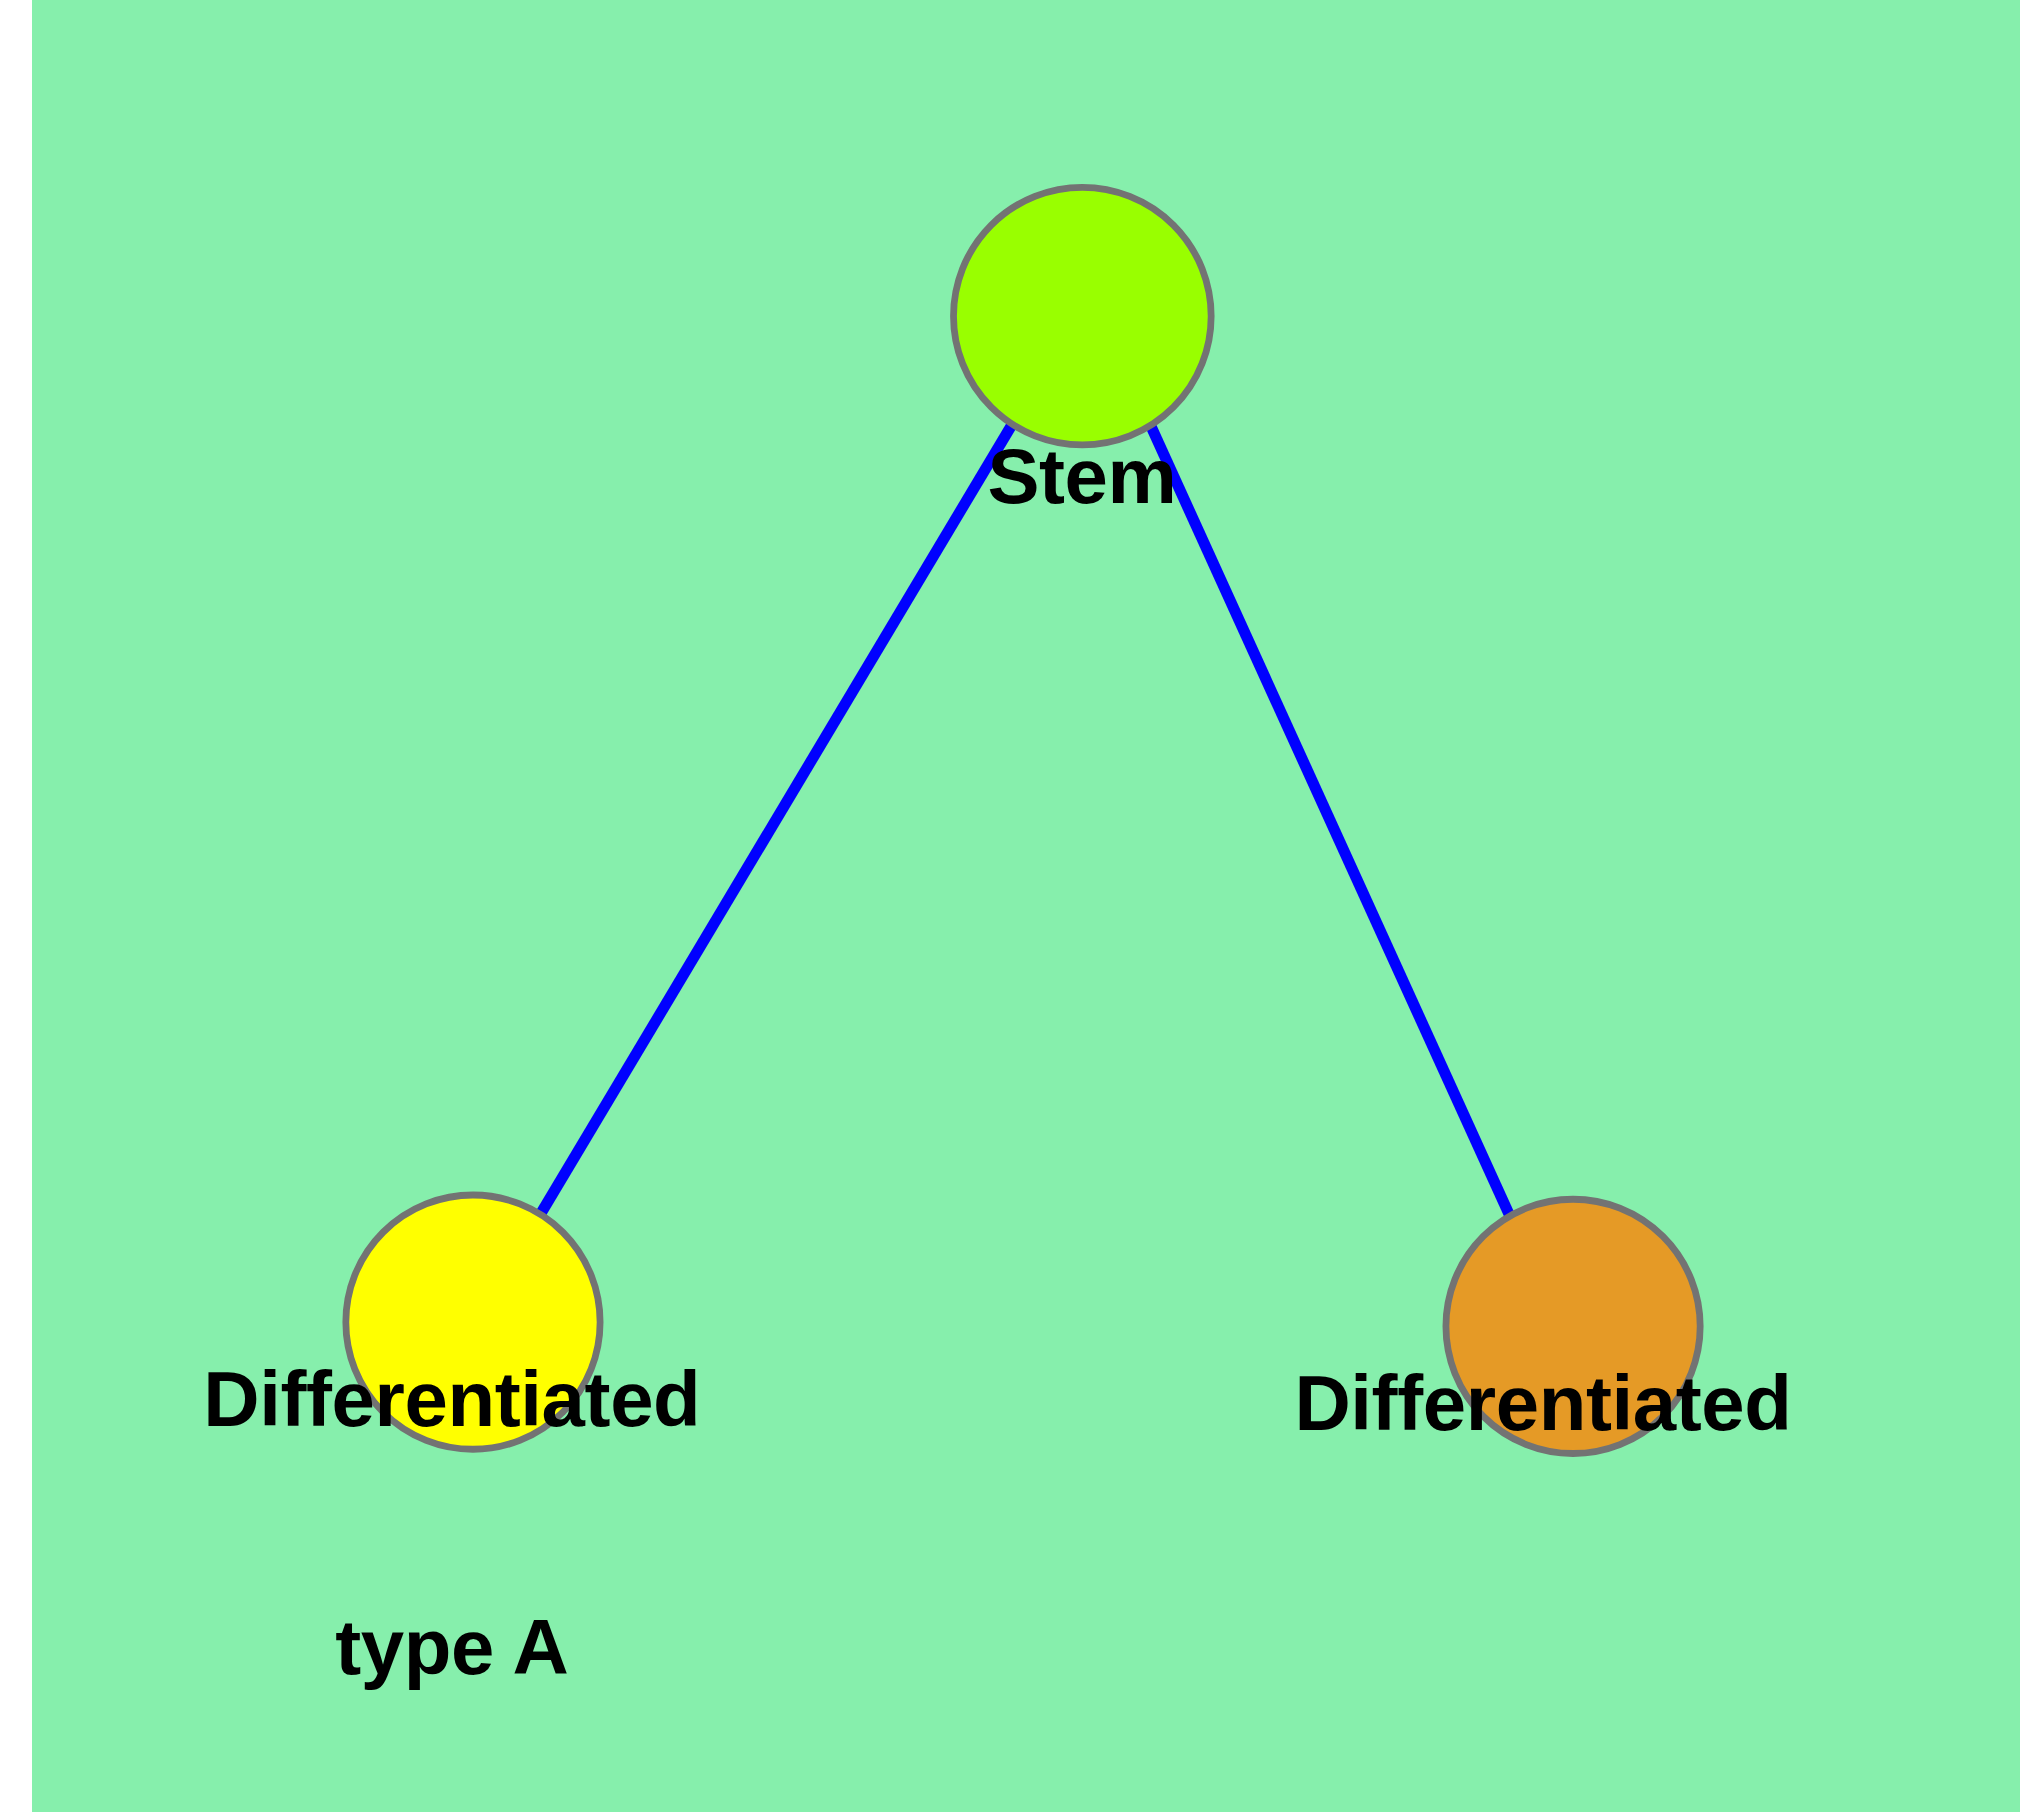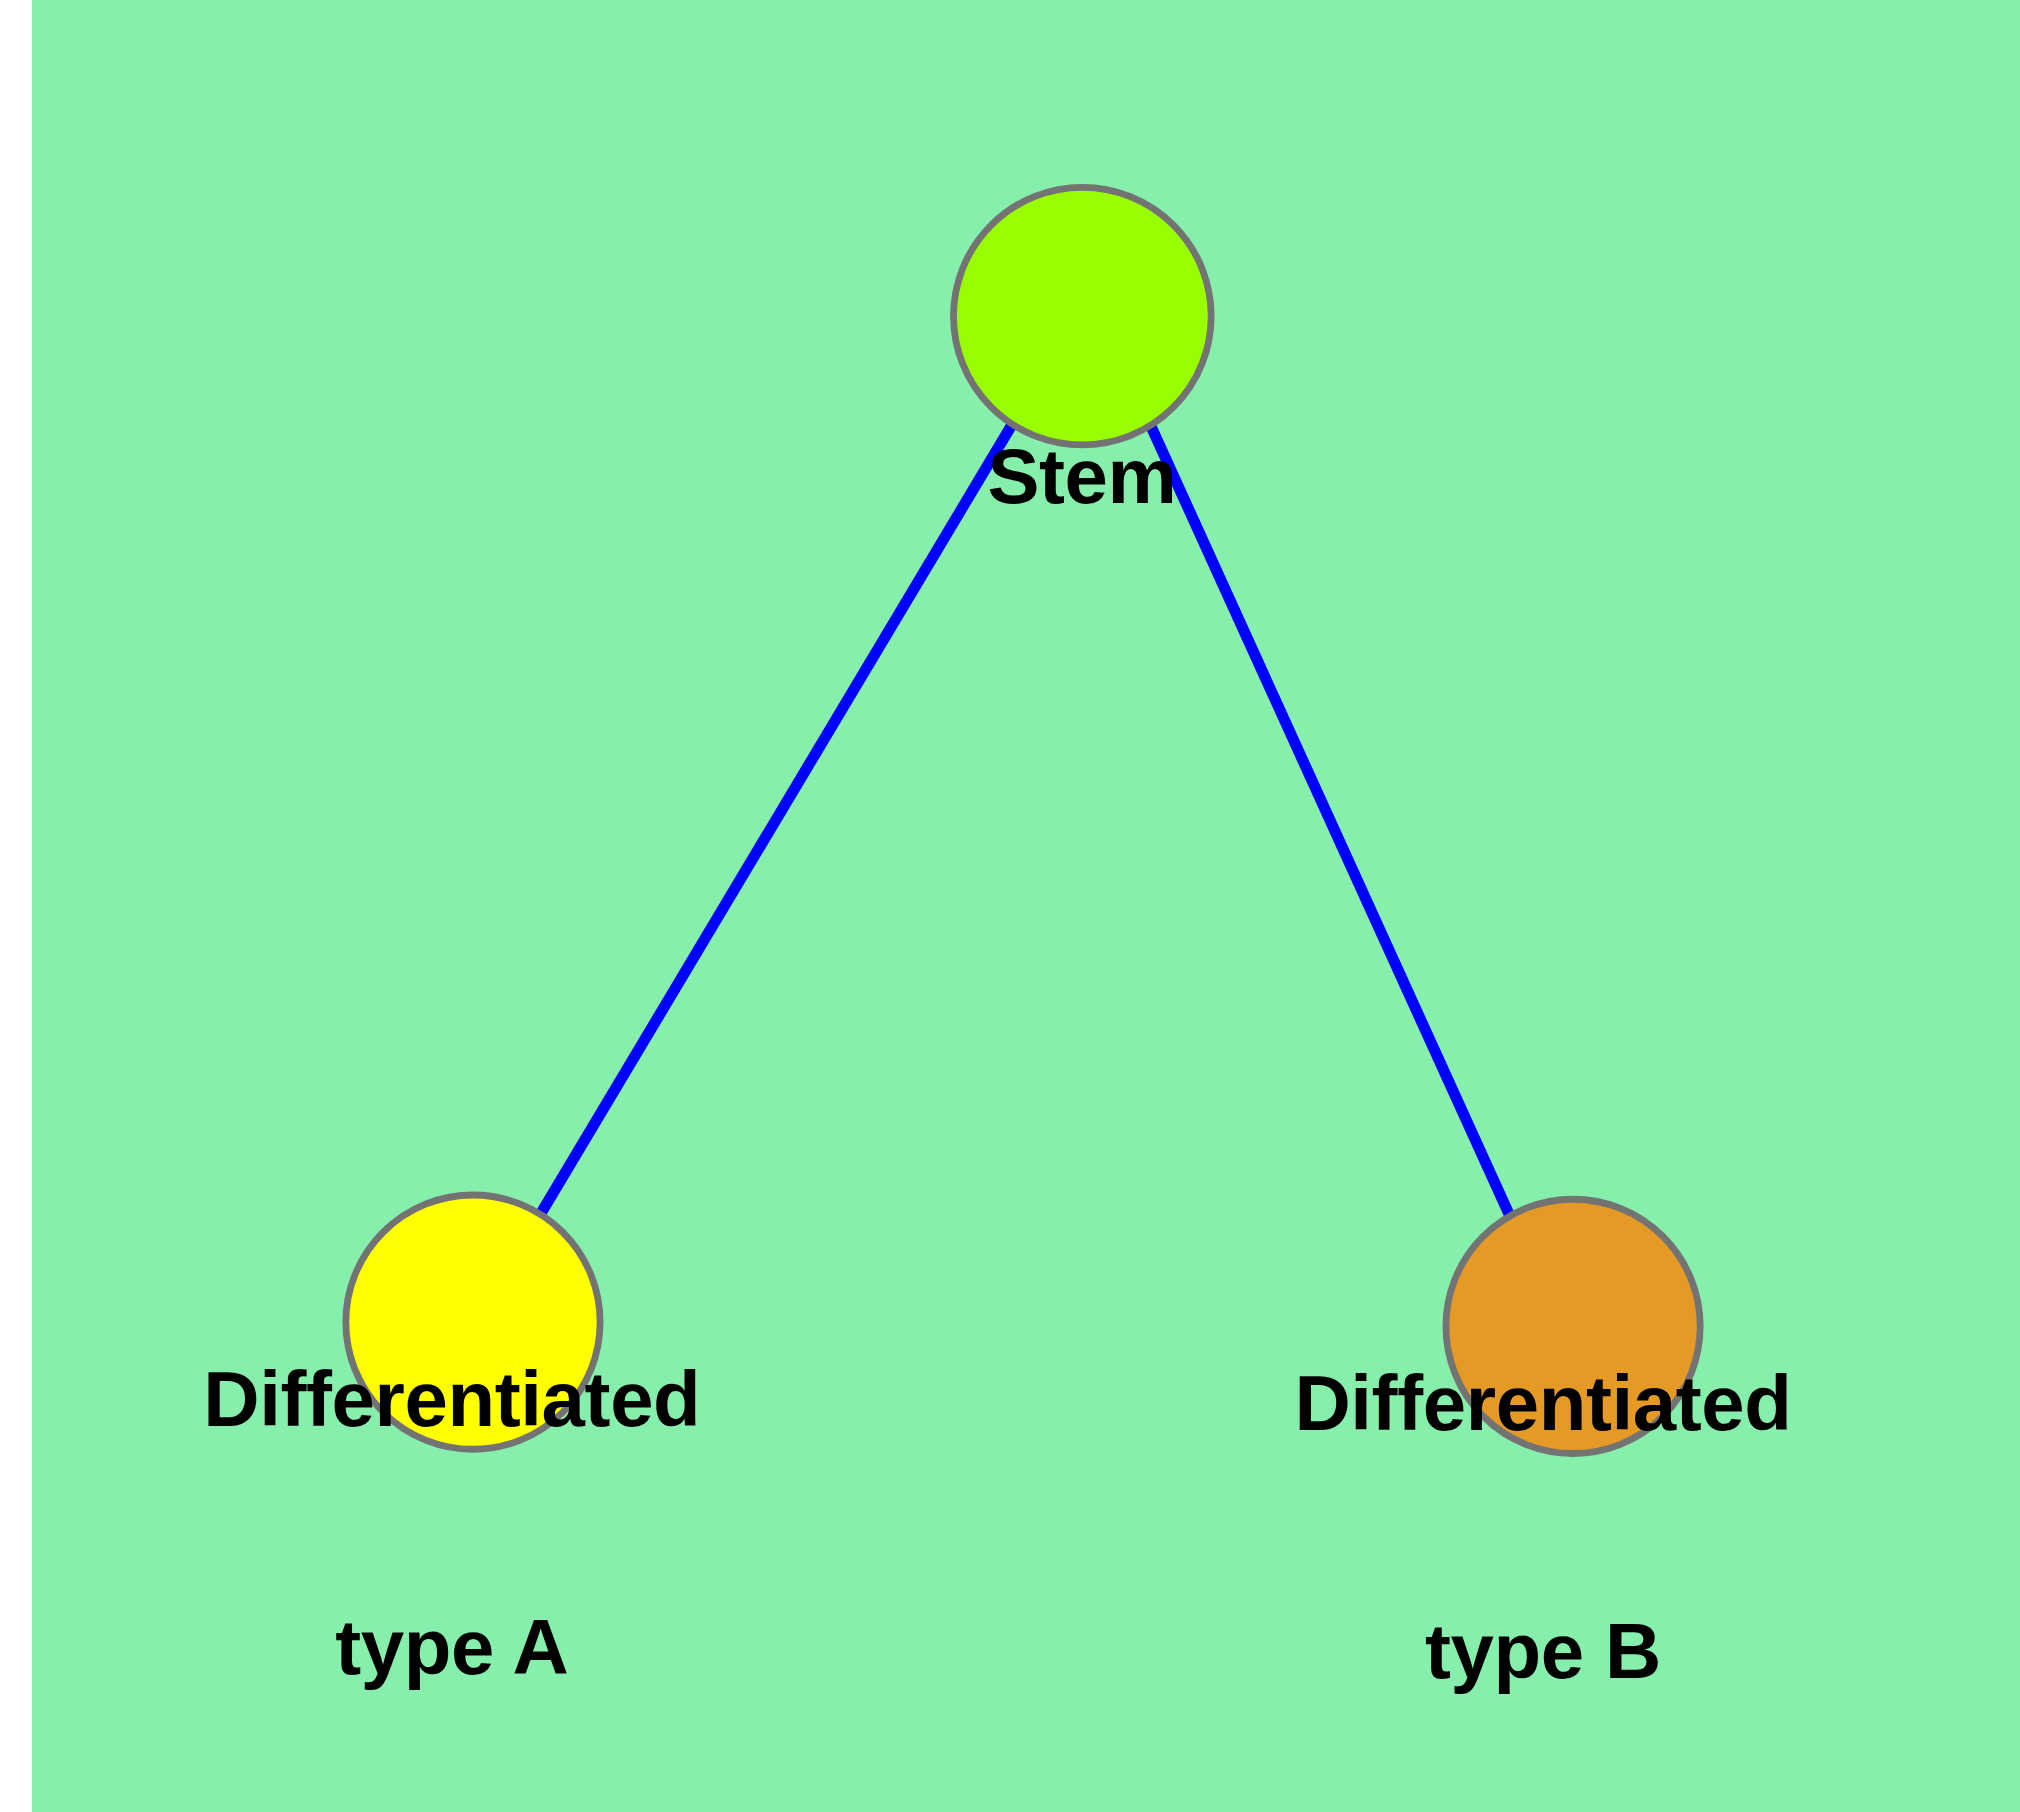--- a/index.html
+++ b/index.html
@@ -73,17 +73,16 @@
     <span>Stem</span>
   </div>
 
   <div class="node-label" style="left:-4.2px; top:1193px; width:848px;">
     <span>Differentiated</span>
     <span>type A</span>
   </div>
 
   <div class="node-label" style="left:1087px; top:1197px; width:848px;">
     <span>Differentiated</span>
-    <span>type B</span>
   </div>
 
 </div>
 
 
 </body></html>

